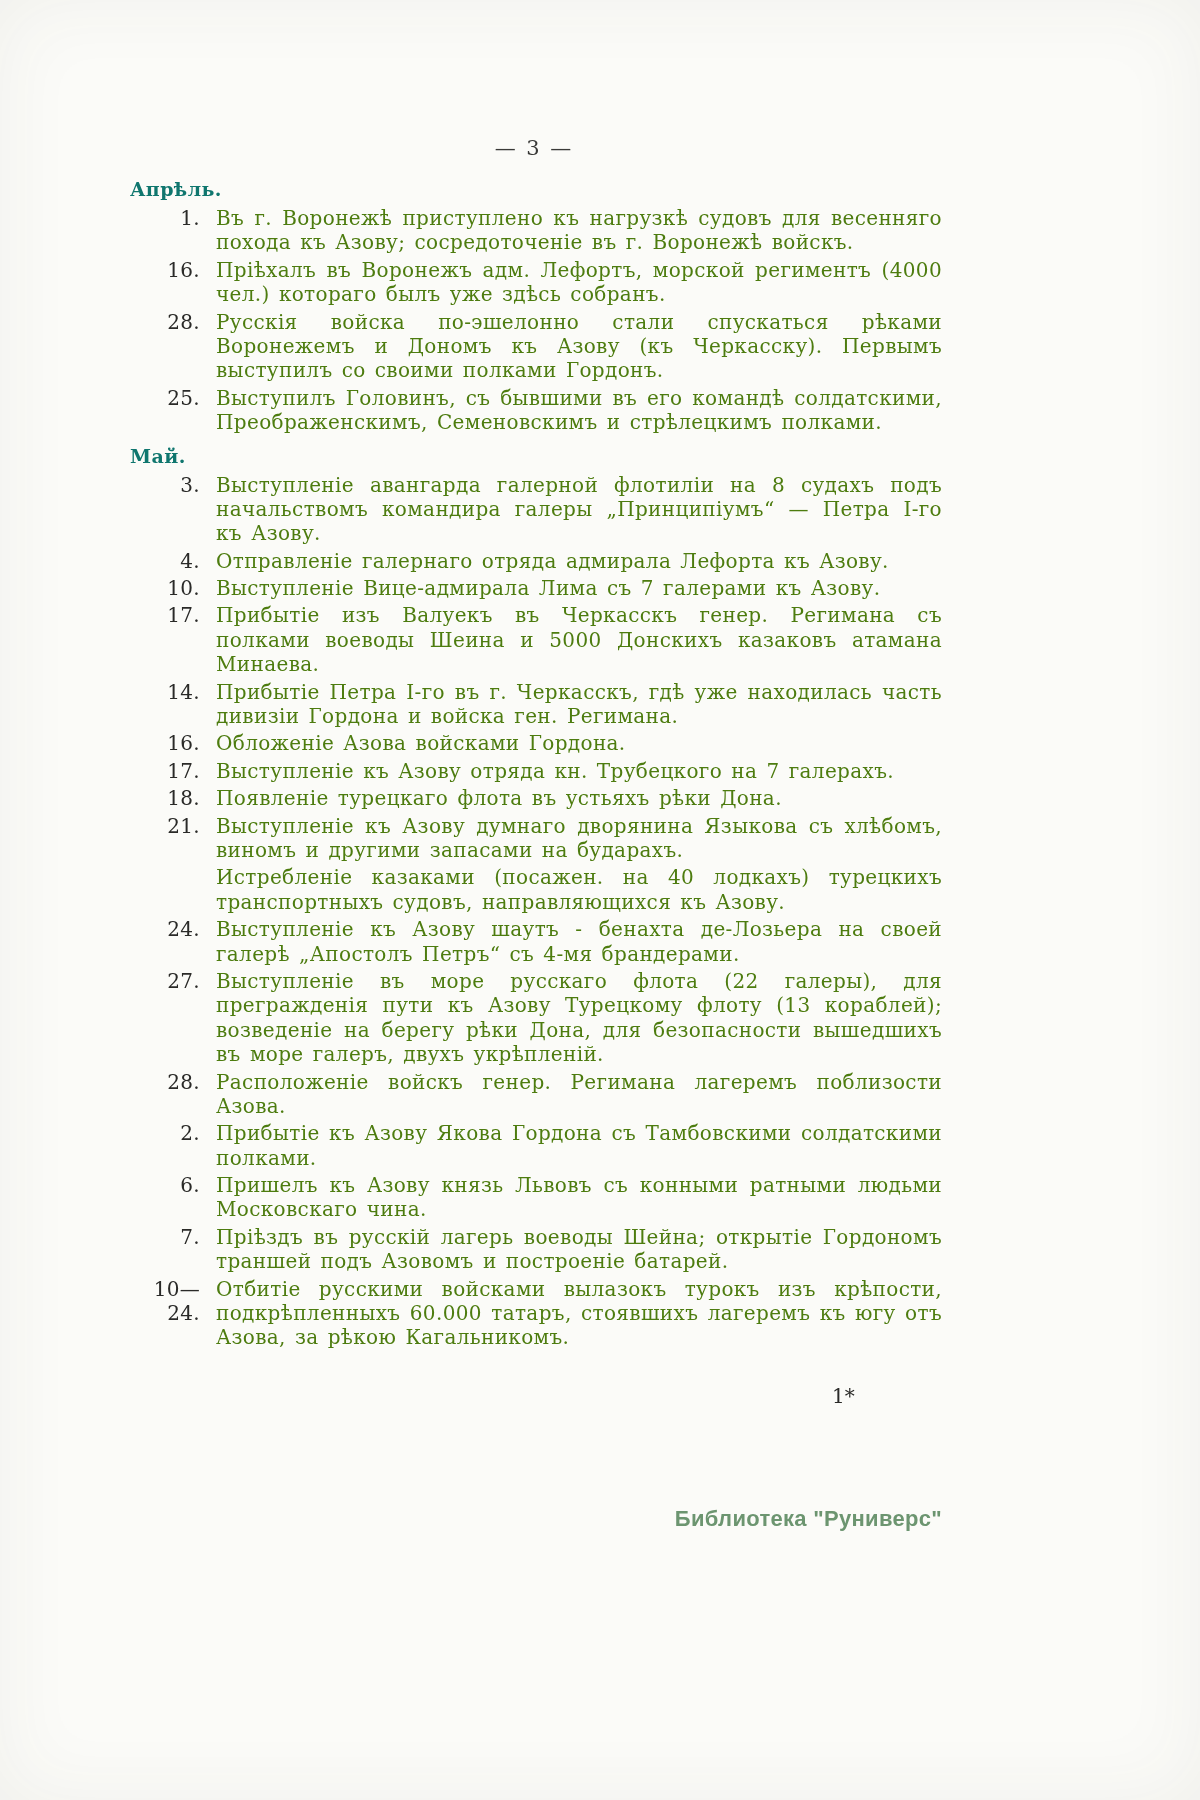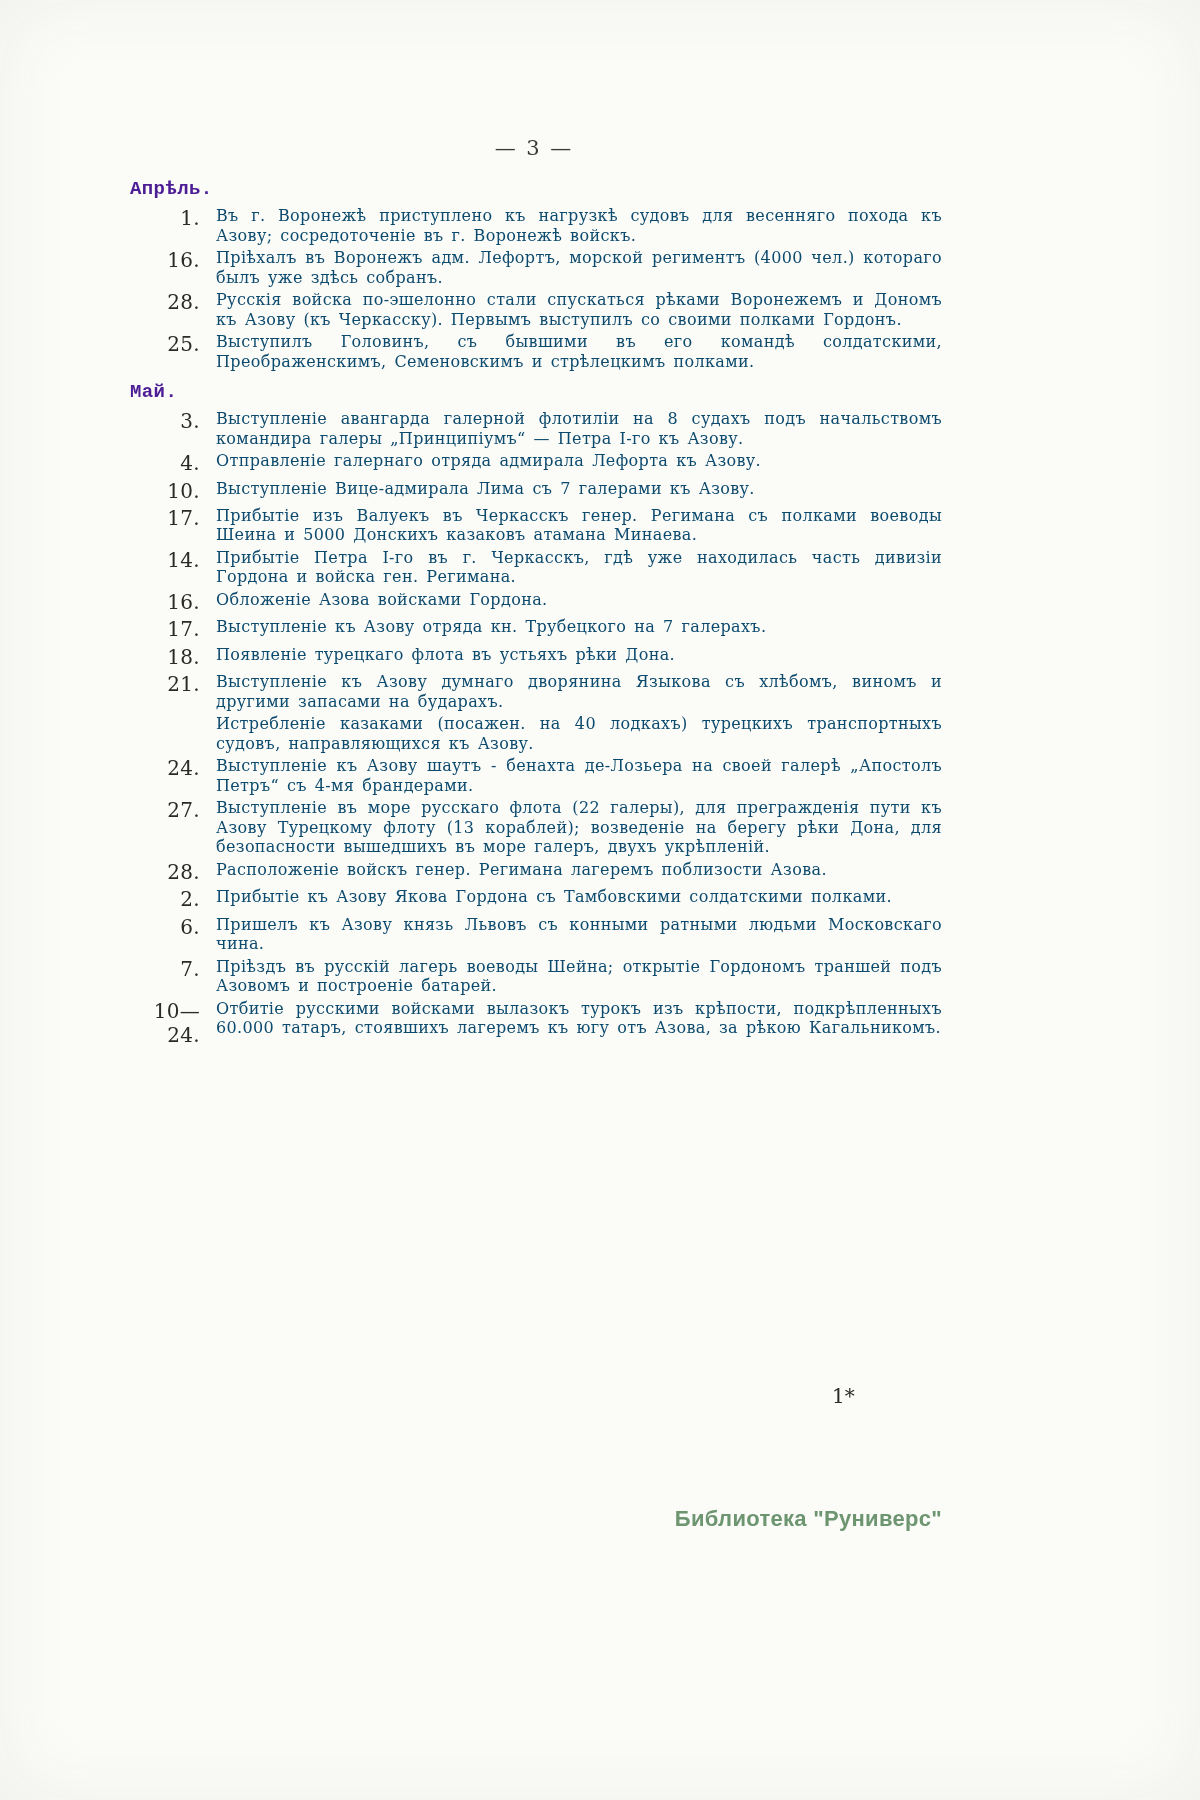--- a/index.html
+++ b/index.html
@@ -17,36 +17,36 @@
   }
   .page-number {
     position: absolute; top: 136px; left: 128px; width: 812px;
     text-align: center;
     font-size: 21px; letter-spacing: 2px; color: #3a3a38;
   }
   .content {
     position: absolute; top: 168px; left: 128px; width: 814px;
   }
   .month-heading {
-    font-size: 19px; font-weight: bold; color: #4c1d95;
-    margin: 10px 0 6px 2px; letter-spacing: 0.4px; font-family: Liberation Mono, monospace;
+    font-size: 19px; font-weight: bold; color: #0f766e;
+    margin: 10px 0 6px 2px; letter-spacing: 0.4px;
   }
   .entry { display: flex; margin-bottom: 3px; }
   .entry-date {
     width: 72px; flex-shrink: 0;
     text-align: right;
     font-size: 20px; line-height: 1.22; color: #2a2a28;
     letter-spacing: 0.3px;
   }
   .entry-text {
     flex: 1; padding-left: 16px;
-    font-size: 16px; line-height: 1.22;
+    font-size: 20px; line-height: 1.22;
     text-align: justify;
     letter-spacing: 0.35px; word-spacing: 2.5px;
-    color: #0c4a6e;
+    color: #4d7c0f;
   }
   .footnote-mark {
     position: absolute; top: 1384px; left: 832px;
     font-size: 20px; color: #2a2a28;
   }
   .watermark {
     position: absolute; top: 1506px; right: 258px;
     font-family: "Liberation Sans", sans-serif;
     font-weight: bold; font-size: 22px;
     color: #5d8a62; opacity: 0.9;

